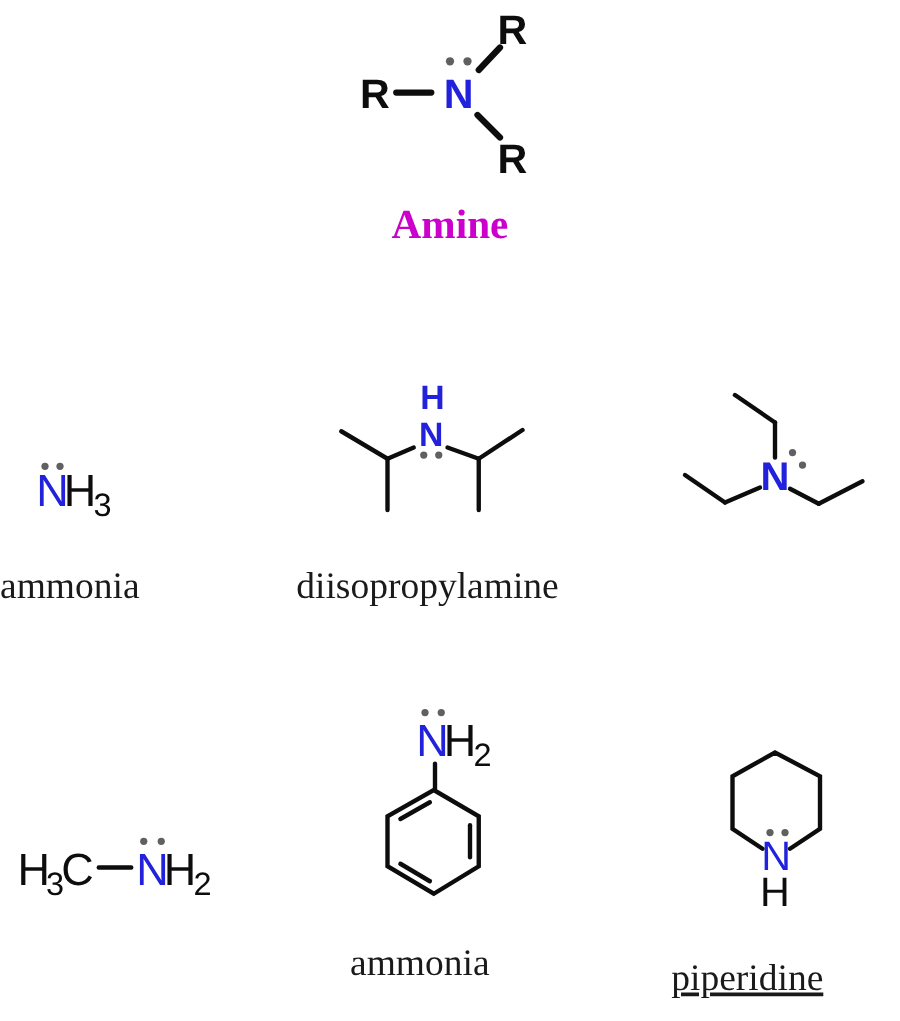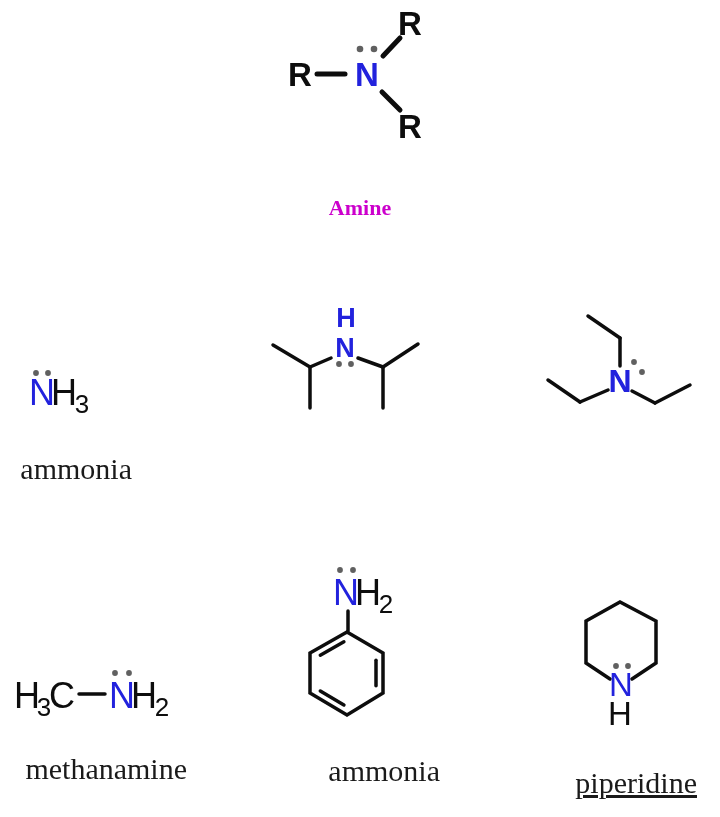--- a/index.html
+++ b/index.html
@@ -22,26 +22,26 @@
   .lp{fill:var(--lone);}
   text{font-family:"Liberation Sans",sans-serif;fill:var(--bond);}
   .atom-n{fill:var(--nitrogen);}
   .fs-big{font-size:36px;}
   .fs-sub{font-size:26px;}
   .fs-mid{font-size:33px;}
   .fs-small-bold{font-size:27px;font-weight:bold;}
   .fs-mid-bold{font-size:32px;font-weight:bold;}
   .fs-generic{font-size:33px;font-weight:bold;}
   .mol-label{
-    position:absolute;text-align:right;color:var(--label);
+    position:absolute;text-align:left;color:var(--label);
     font-family:"Liberation Serif",serif;font-size:30px;line-height:32px;
   }
   .title{
     position:absolute;text-align:center;color:var(--title);
-    font-family:"Liberation Serif",serif;font-size:22px;font-weight:bold;line-height:36px;margin-top:28px;
+    font-family:"Liberation Serif",serif;font-size:33px;font-weight:bold;line-height:36px;
   }
 </style>
 </head>
 <body>
 
 <div class="canvas">
 
   <div class="struct" style="left:270px;top:0;">
     <svg width="170" height="160" viewBox="0 0 170 160">
       <line class="bond-heavy" x1="47" y1="74" x2="75" y2="74"></line>
@@ -76,20 +76,21 @@
       <line class="bond" x1="50" y1="67" x2="50" y2="108"></line>
       <line class="bond" x1="98" y1="58" x2="123" y2="67"></line>
       <line class="bond" x1="123" y1="67" x2="158" y2="44"></line>
       <line class="bond" x1="123" y1="67" x2="123" y2="108"></line>
       <circle class="lp" cx="79" cy="64" r="2.9"></circle>
       <circle class="lp" cx="91" cy="64" r="2.9"></circle>
       <text class="fs-small-bold atom-n" x="86" y="27" text-anchor="middle">H</text>
       <text class="fs-small-bold atom-n" x="85" y="57" text-anchor="middle">N</text>
     </svg>
   </div>
+  <div class="mol-label" style="left:237px;top:453px;width:220px;">diisopropylamine</div>
 
   <div class="struct" style="left:540px;top:310px;">
     <svg width="160" height="100" viewBox="0 0 160 100">
       <line class="bond" x1="80" y1="56" x2="80" y2="28"></line>
       <line class="bond" x1="80" y1="28" x2="48" y2="6"></line>
       <line class="bond" x1="68" y1="80" x2="40" y2="92"></line>
       <line class="bond" x1="40" y1="92" x2="8" y2="70"></line>
       <line class="bond" x1="92" y1="81" x2="115" y2="93"></line>
       <line class="bond" x1="115" y1="93" x2="150" y2="75"></line>
       <circle class="lp" cx="94" cy="52" r="2.9"></circle>
@@ -104,21 +105,20 @@
       <text class="fs-sub" x="34" y="61" text-anchor="middle">3</text>
       <text class="fs-big" x="52" y="53" text-anchor="middle">C</text>
       <line class="bond" x1="69" y1="39" x2="95" y2="39"></line>
       <circle class="lp" cx="105" cy="18" r="2.9"></circle>
       <circle class="lp" cx="119" cy="18" r="2.9"></circle>
       <text class="fs-big atom-n" x="112" y="53" text-anchor="middle">N</text>
       <text class="fs-big" x="134" y="53" text-anchor="middle">H</text>
       <text class="fs-sub" x="152" y="61" text-anchor="middle">2</text>
     </svg>
   </div>
-  <div class="mol-label" style="left:7px;top:753px;width:180px;">methanamine</div>
 
   <div class="struct" style="left:290px;top:555px;">
     <svg width="130" height="175" viewBox="0 0 130 175">
       <circle class="lp" cx="50" cy="15" r="2.9"></circle>
       <circle class="lp" cx="63" cy="15" r="2.9"></circle>
       <text class="fs-big atom-n" x="56" y="50" text-anchor="middle">N</text>
       <text class="fs-big" x="78" y="50" text-anchor="middle">H</text>
       <text class="fs-sub" x="96" y="58" text-anchor="middle">2</text>
       <line class="bond" x1="58" y1="56" x2="58" y2="76"></line>
       <polygon class="bond" points="57,77 93,98 93,138 57,160 20,138 20,98"></polygon>

